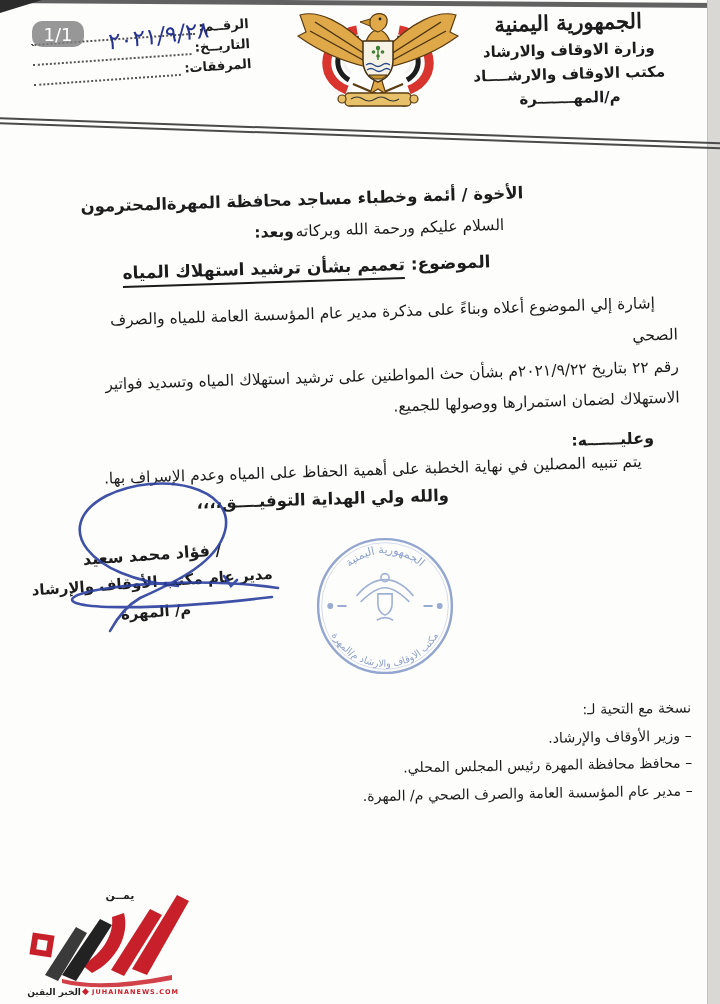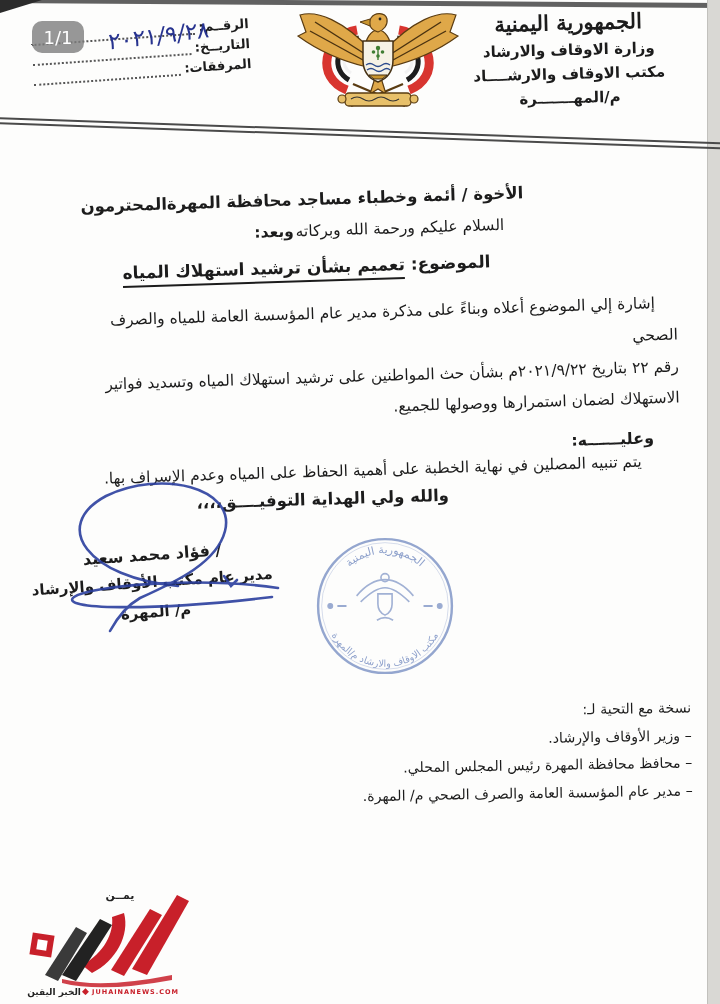--- a/index.html
+++ b/index.html
@@ -6,21 +6,21 @@
   body{
     width:720px;height:1004px;position:relative;overflow:hidden;
     background:#fdfdfc;color:#1c1c1c;
     font-family:"DejaVu Sans", sans-serif;
   }
   
   .scan-top{position:absolute;top:-2px;left:-4px;width:730px;height:5px;background:#3a3a3a;transform:rotate(.4deg);transform-origin:left top;opacity:.8;}
   .corner-wedge{position:absolute;top:0;left:0;width:0;height:0;border-top:13px solid #2b2b2b;border-right:42px solid transparent;}
   .scan-right{position:absolute;top:0;right:0;width:12px;height:100%;background:#d9d8d4;border-left:1px solid #c2c1bd;}
   
-  .page-badge{position:absolute;left:32px;top:21px;width:52px;height:32px;border-radius:10px;
+  .page-badge{position:absolute;left:32px;top:21px;width:52px;height:26px;border-radius:10px;
     background:rgba(125,125,125,.8);color:#fff;font-size:18px;display:flex;align-items:center;justify-content:center;z-index:40;}
   
   .meta{position:absolute;left:30px;top:16px;width:218px;direction:rtl;transform:rotate(-4deg);transform-origin:right top;}
   .meta-row{display:flex;align-items:flex-end;gap:4px;font-weight:700;font-size:13px;margin-bottom:5px;}
   .meta-row .dots{flex:1;border-bottom:2px dotted #555;height:.95em;}
   .hand-date{position:absolute;left:50px;top:26px;width:160px;color:#27338f;font-size:23px;
     transform:rotate(-7deg) skewX(-6deg);z-index:10;direction:rtl;}
   .head-right{position:absolute;right:26px;top:10px;width:250px;text-align:center;direction:rtl;transform:rotate(-1.5deg);}
   .republic{font-family:"DejaVu Serif", serif;font-size:21px;font-weight:800;letter-spacing:1px;margin-bottom:3px;}
   .head-line{font-size:15px;font-weight:700;line-height:1.6;}

